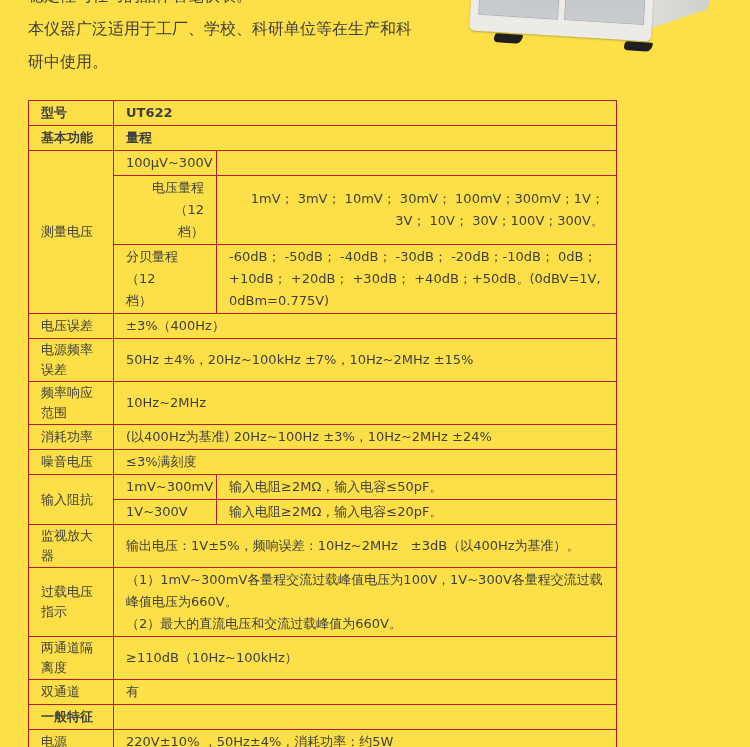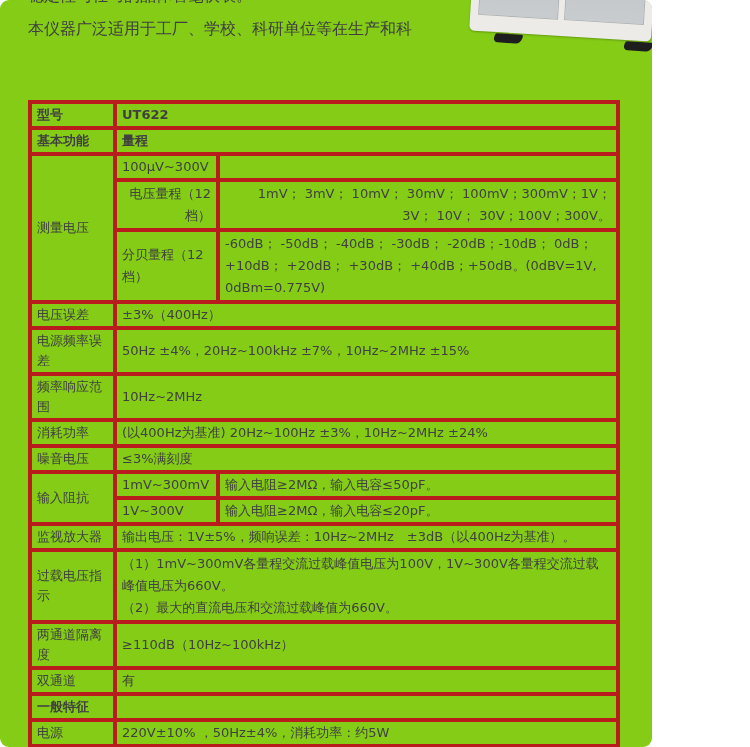--- a/index.html
+++ b/index.html
@@ -1,18 +1,18 @@
 <!DOCTYPE html>
 <html><head>
 <meta charset="utf-8">
 <style>
   * { margin:0; padding:0; box-sizing:border-box; }
   html,body { width:750px; height:747px; overflow:hidden; background:#ffffff;
               font-family:"DejaVu Sans","Liberation Sans",sans-serif; }
-  .page { position:relative; width:652px; height:747px; overflow:hidden; background:#84cc16;border-radius:9px; }
+  .page { position:relative; width:750px; height:747px; overflow:hidden; background:#fde047; }
 
   
   .intro { position:absolute; left:28px; top:-21px; width:420px; color:#3f3f3f;
            font-size:16px; line-height:33px; }
   .intro p { white-space:nowrap; }
 
   
   .device { position:absolute; left:472px; top:-62px; width:250px; height:120px; }
   .dev-front { position:absolute; left:0; top:0; width:182px; height:98px;
                background:#edebe7; border-radius:2px 2px 5px 5px;
@@ -25,36 +25,37 @@
               clip-path:polygon(0 0,100% 22%,84% 74%,0 100%); transform:rotate(3deg); }
   .foot { position:absolute; width:28px; height:9px; background:#1e1e1e;
           border-radius:2px 2px 5px 5px; }
   .foot-l { left:22px; top:96px; transform:rotate(3.5deg) skewX(-14deg); }
   .foot-r { left:152px; top:104px; transform:rotate(3.5deg) skewX(-14deg); }
 
   
   table.spec { position:absolute; left:28px; top:100px; width:588px;
                border-collapse:collapse; table-layout:fixed;
                font-size:13px; color:#404040; }
-  .spec td { border:4px solid #b91c1c; padding:1px 5px; vertical-align:middle;
+  .spec td { border:1px solid #b91c1c; padding:1px 12px; vertical-align:middle;
              line-height:20px; overflow:hidden; }
   .spec tr { height:25px; }
   .spec tr.tr-2 { height:48px;text-align:right; } .spec tr.tr-3 { height:69px; }
   .spec td.multi { line-height:22px;margin-left:40px; }
   .spec .b { font-weight:bold; }
   .spec td.pre { white-space:pre-line; line-height:22px; }
 </style>
 </head>
 <body>
 
 <div class="page">
 
   <div class="intro">
     <p>稳定性与轻巧的晶体管毫伏表。</p>
     <p>本仪器广泛适用于工厂、学校、科研单位等在生产和科</p>
+    <p>研中使用。</p>
   </div>
 
   <div class="device">
     <div class="dev-side"></div>
 
     <div class="dev-front">
       <div class="dev-panel dev-panel-l">
         
         
         

